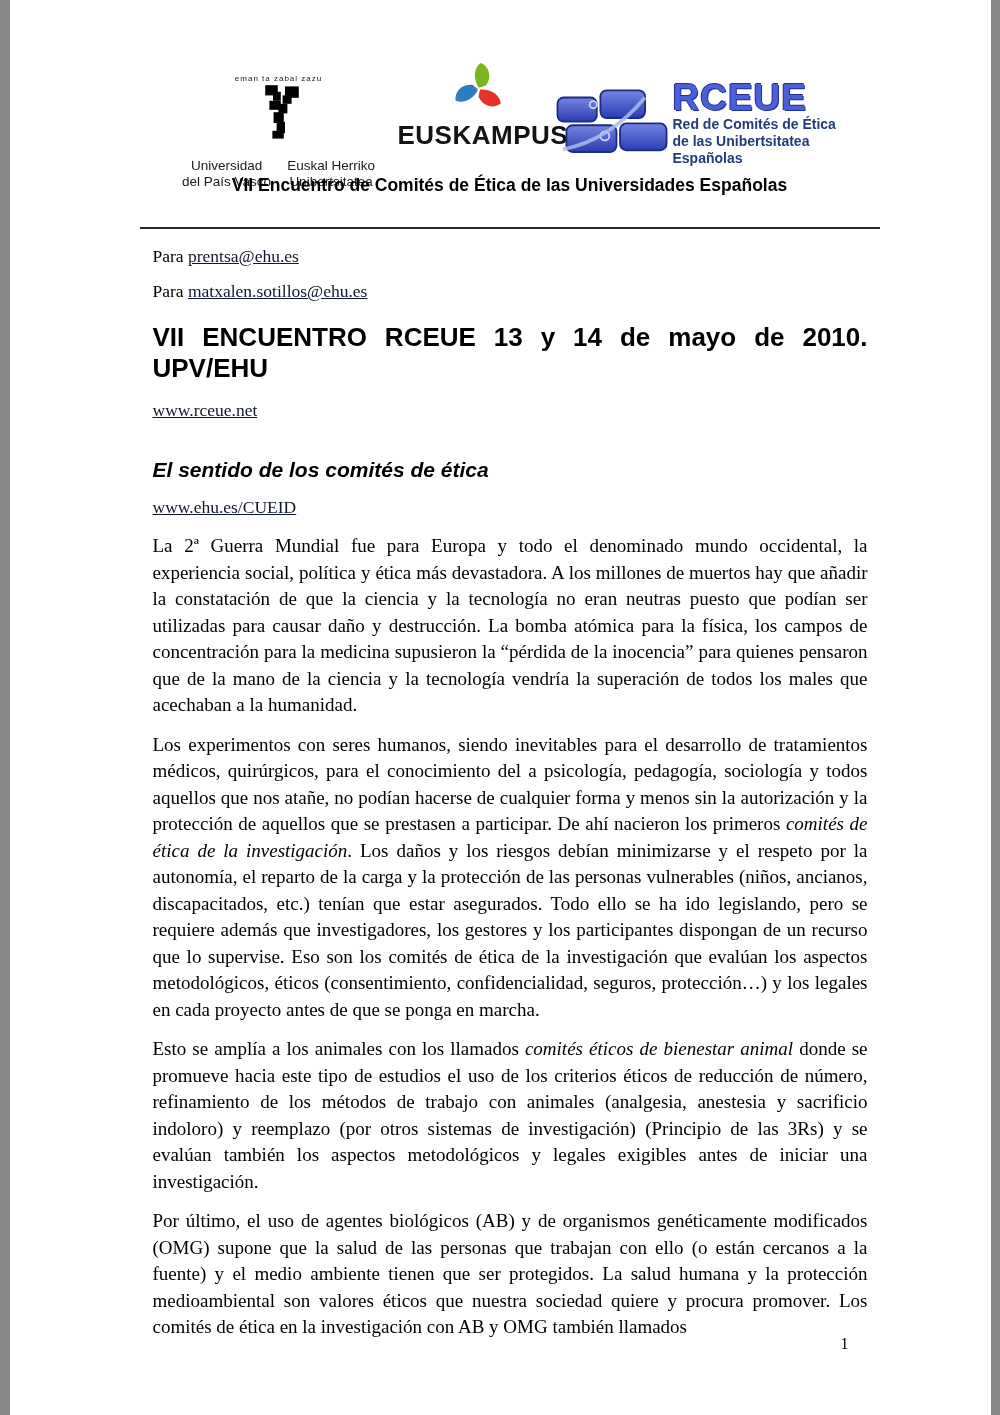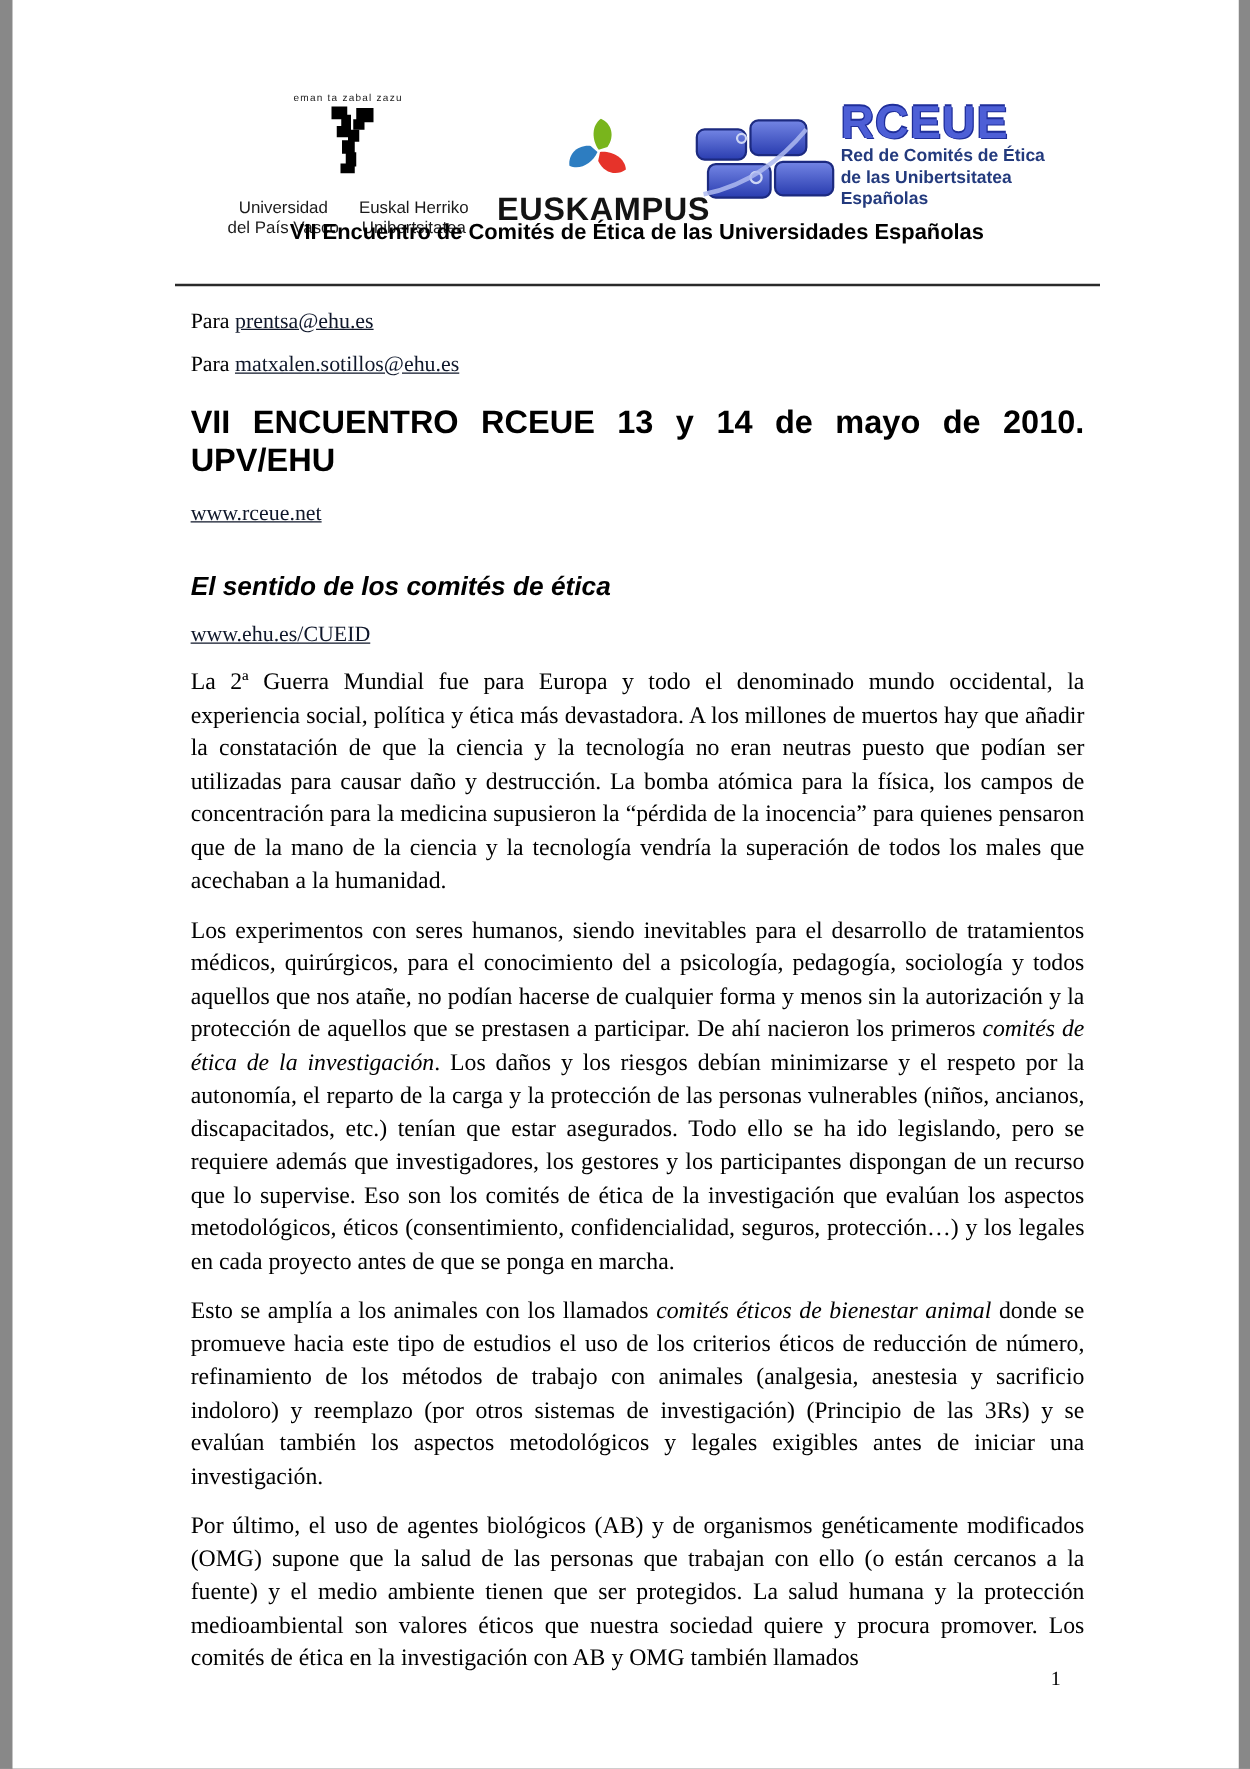--- a/index.html
+++ b/index.html
@@ -8,25 +8,25 @@
     position:relative; width:981px; height:1415px; margin:0 auto;
     background:#ffffff; font-family:"Liberation Serif", serif; color:#000;
     overflow:hidden;
   }
   
   .upv-logo { position:absolute; left:168px; top:74px; width:202px; text-align:center; }
   .upv-motto { font-family:"Liberation Sans", sans-serif; font-size:8px; letter-spacing:1px; color:#222; margin-bottom:1px; }
   .upv-symbol { height:60px; display:block; margin:0 auto; }
   .upv-names { display:flex; justify-content:center; gap:16px; margin-top:14px;
     font-family:"Liberation Sans", sans-serif; font-size:13.5px; line-height:16px; color:#1a1a1a; }
-  .euskampus-logo { position:absolute; left:388px; top:92px; width:162px; text-align:center; }
+  .euskampus-logo { position:absolute; left:388px; top:60px; width:162px; text-align:center; }
   .euskampus-swirl { height:58px; display:block; margin:0 auto; }
   .euskampus-word { font-family:"Liberation Sans", sans-serif; font-weight:bold; font-size:26px;
     letter-spacing:0.5px; color:#141414; margin-top:2px; }
-  .rceue-logo { position:absolute; left:543px; top:78px; width:327px; display:flex; align-items:flex-end; }
+  .rceue-logo { position:absolute; left:543px; top:78px; width:327px; display:flex; align-items:center; }
   .rceue-blocks { width:118px; height:76px; flex:none; }
   .rceue-textcol { margin-left:2px; padding-top:2px; }
   .rceue-acronym { font-family:"Liberation Sans", sans-serif; font-weight:bold; font-size:37px; line-height:36px;
     color:#4d5fd6; text-shadow:1px 1px 0 #1f2e9a, -1px 0 0 #1f2e9a, 0 -1px 0 #1f2e9a; letter-spacing:1px; }
   .rceue-sub { font-family:"Liberation Sans", sans-serif; font-weight:bold; font-size:14px; line-height:17px; color:#233a7d; }
   
   .header-title { position:absolute; top:175px; left:130px; width:740px; text-align:center;
     font-family:"Liberation Sans", sans-serif; font-weight:bold; font-size:17.5px; color:#000000; }
   .header-date { position:absolute; top:202px; left:130px; width:740px; text-align:center;
     font-size:18px; color:#1b1b8c; }

